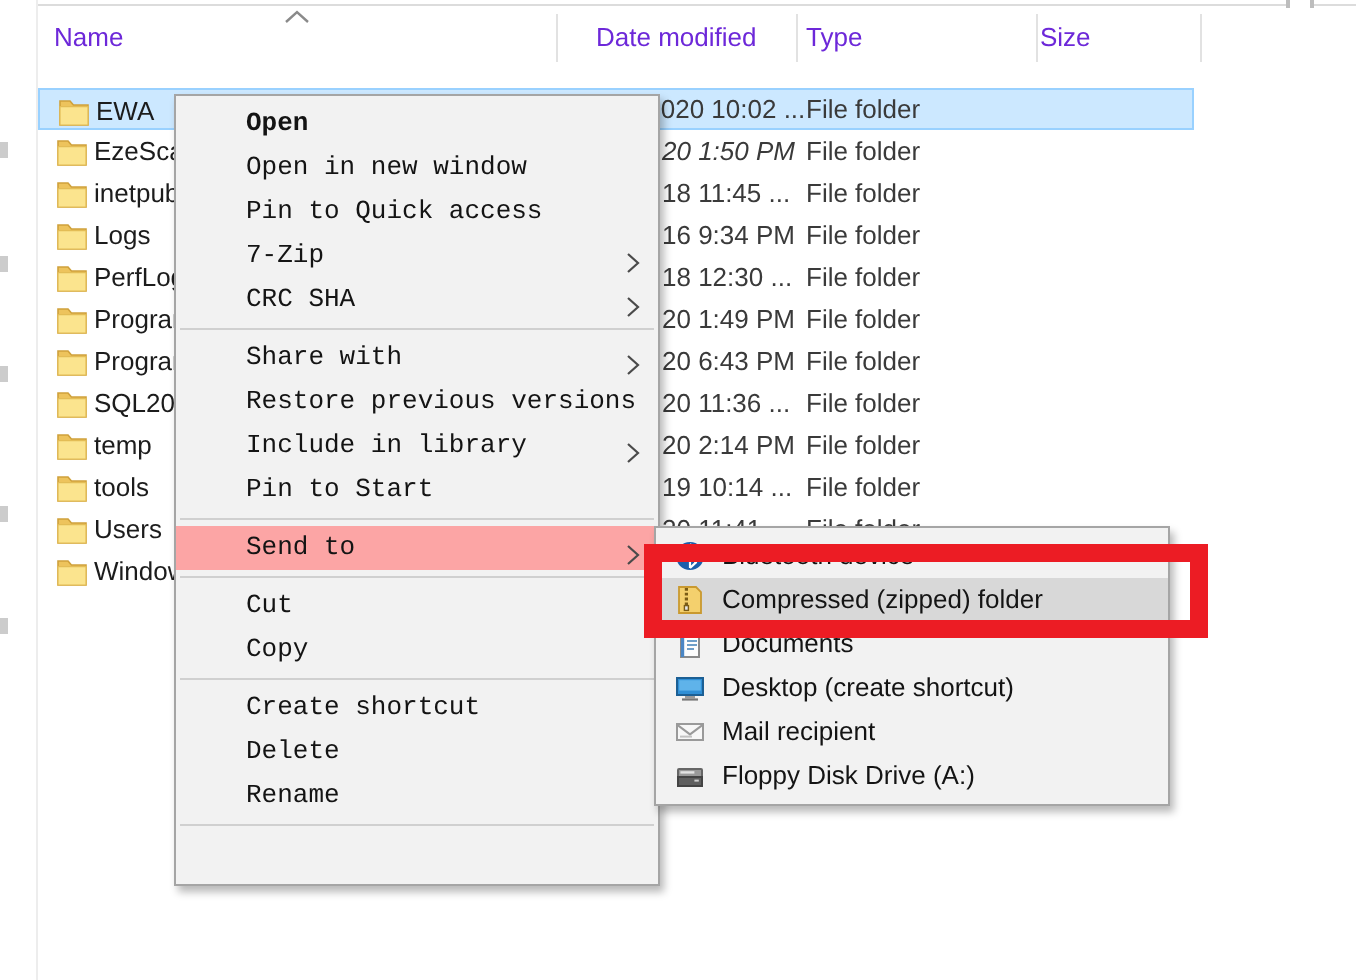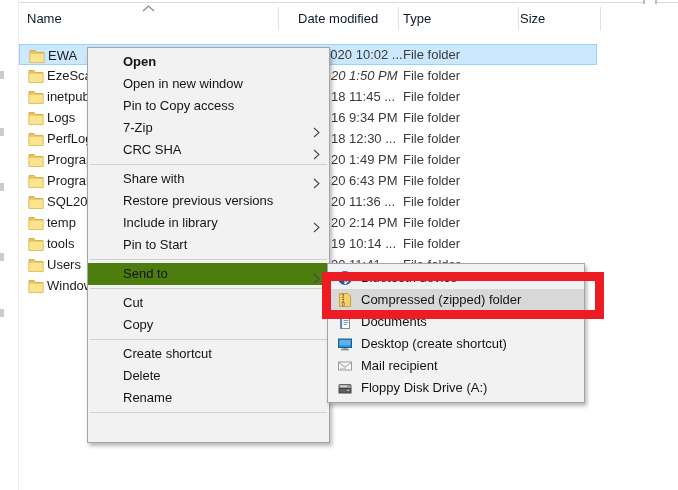--- a/index.html
+++ b/index.html
@@ -2,43 +2,43 @@
 <html><head>
 <meta charset="utf-8">
 <style>
   html,body{margin:0;padding:0;background:#fff;}
   #screen{
     position:relative;width:678px;height:490px;background:#ffffff;overflow:hidden;
     font-family:"Liberation Sans","DejaVu Sans",sans-serif;font-size:13px;color:#1c1c1c;
     -webkit-font-smoothing:antialiased;
   }
   
-  .hdr-label{position:absolute;top:11px;color:#0f172a;white-space:nowrap;cursor:default;}
+  .hdr-label{position:absolute;top:11px;color:#6d28d9;white-space:nowrap;cursor:default;}
   .vsep{position:absolute;top:7px;height:24px;width:1px;background:#e2e2e2;}
   .topline{position:absolute;height:1px;background:#dcdcdc;top:2px;}
   .toptick{position:absolute;top:0;width:2px;height:4px;background:#bdbdbd;}
   .leftline{position:absolute;left:18px;top:0;width:1px;height:490px;background:#ededed;}
   .edgemark{position:absolute;left:0;width:4px;height:8px;background:#cccccc;}
   .sort-caret{position:absolute;left:142px;top:5px;}
   
   #file-list{position:absolute;left:0;top:0;right:0;bottom:0;z-index:1;}
   .row{position:absolute;left:19px;width:578px;height:21px;}
   .row.selected{background:#cce8ff;border:1px solid #99d1ff;box-sizing:border-box;}
   .ficon{position:absolute;left:9px;top:3px;width:16px;height:15px;}
   .fname{position:absolute;left:28px;top:0;line-height:21px;white-space:nowrap;}
   .cell{position:absolute;height:21px;line-height:21px;color:#3a3a3a;white-space:nowrap;}
   
   #context-menu{
     position:absolute;left:87px;top:47px;width:243px;height:396px;box-sizing:border-box;
     background:#f2f2f2;border:1px solid #a5a5a5;box-shadow:2px 3px 4px rgba(0,0,0,.28);
-    z-index:5;padding:3px 0;
+    z-index:5;padding:3px 0;font-family:Liberation Mono, monospace;
   }
   .menu-item{position:relative;height:22px;line-height:22px;padding-left:35px;color:#141414;white-space:nowrap;cursor:default;}
   .menu-item.bold{font-weight:bold;}
-  .menu-item.highlighted{background:#4d7c0f;}
+  .menu-item.highlighted{background:#fca5a5;}
   .menu-sep{height:1px;background:#d0d0d0;margin:3px 2px;}
   .arrow{position:absolute;right:9px;top:6px;width:7px;height:11px;}
   
   #send-to-menu{
     position:absolute;left:327px;top:263px;width:258px;height:140px;box-sizing:border-box;
     background:#f2f2f2;border:1px solid #a5a5a5;box-shadow:2px 3px 4px rgba(0,0,0,.28);
     z-index:6;padding:3px 0;
   }
   .sub-item{position:relative;height:22px;line-height:22px;padding-left:33px;color:#141414;white-space:nowrap;cursor:default;}
   .sub-item.highlighted{background:#d8d8d8;}
@@ -182,21 +182,21 @@
             <path d="M1 2.5 h5 l1.7 2 H15 v10 H1 z" fill="#edc35c" stroke="#cfa13b" stroke-width="0.8"></path>
             <path d="M1 5.3 H15 V14.5 H1 z" fill="#fbe48e" stroke="#e3bc55" stroke-width="0.6"></path>
           </svg></span>
         <span class="fname">Window</span>
       </div>
     </div>
 
   <div id="context-menu">
       <div class="menu-item bold"><span>Open</span></div>
       <div class="menu-item"><span>Open in new window</span></div>
-      <div class="menu-item"><span>Pin to Copy access</span></div>
+      <div class="menu-item"><span>Pin to Quick access</span></div>
       <div class="menu-item"><span>7-Zip</span><span class="arrow"><svg width="7" height="11" viewBox="0 0 7 11">
             <polyline points="1,1 6,5.5 1,10" fill="none" stroke="#4a4a4a" stroke-width="1.1"></polyline>
           </svg></span></div>
       <div class="menu-item"><span>CRC SHA</span><span class="arrow"><svg width="7" height="11" viewBox="0 0 7 11">
             <polyline points="1,1 6,5.5 1,10" fill="none" stroke="#4a4a4a" stroke-width="1.1"></polyline>
           </svg></span></div>
       <div class="menu-sep"></div>
       <div class="menu-item"><span>Share with</span><span class="arrow"><svg width="7" height="11" viewBox="0 0 7 11">
             <polyline points="1,1 6,5.5 1,10" fill="none" stroke="#4a4a4a" stroke-width="1.1"></polyline>
           </svg></span></div>

